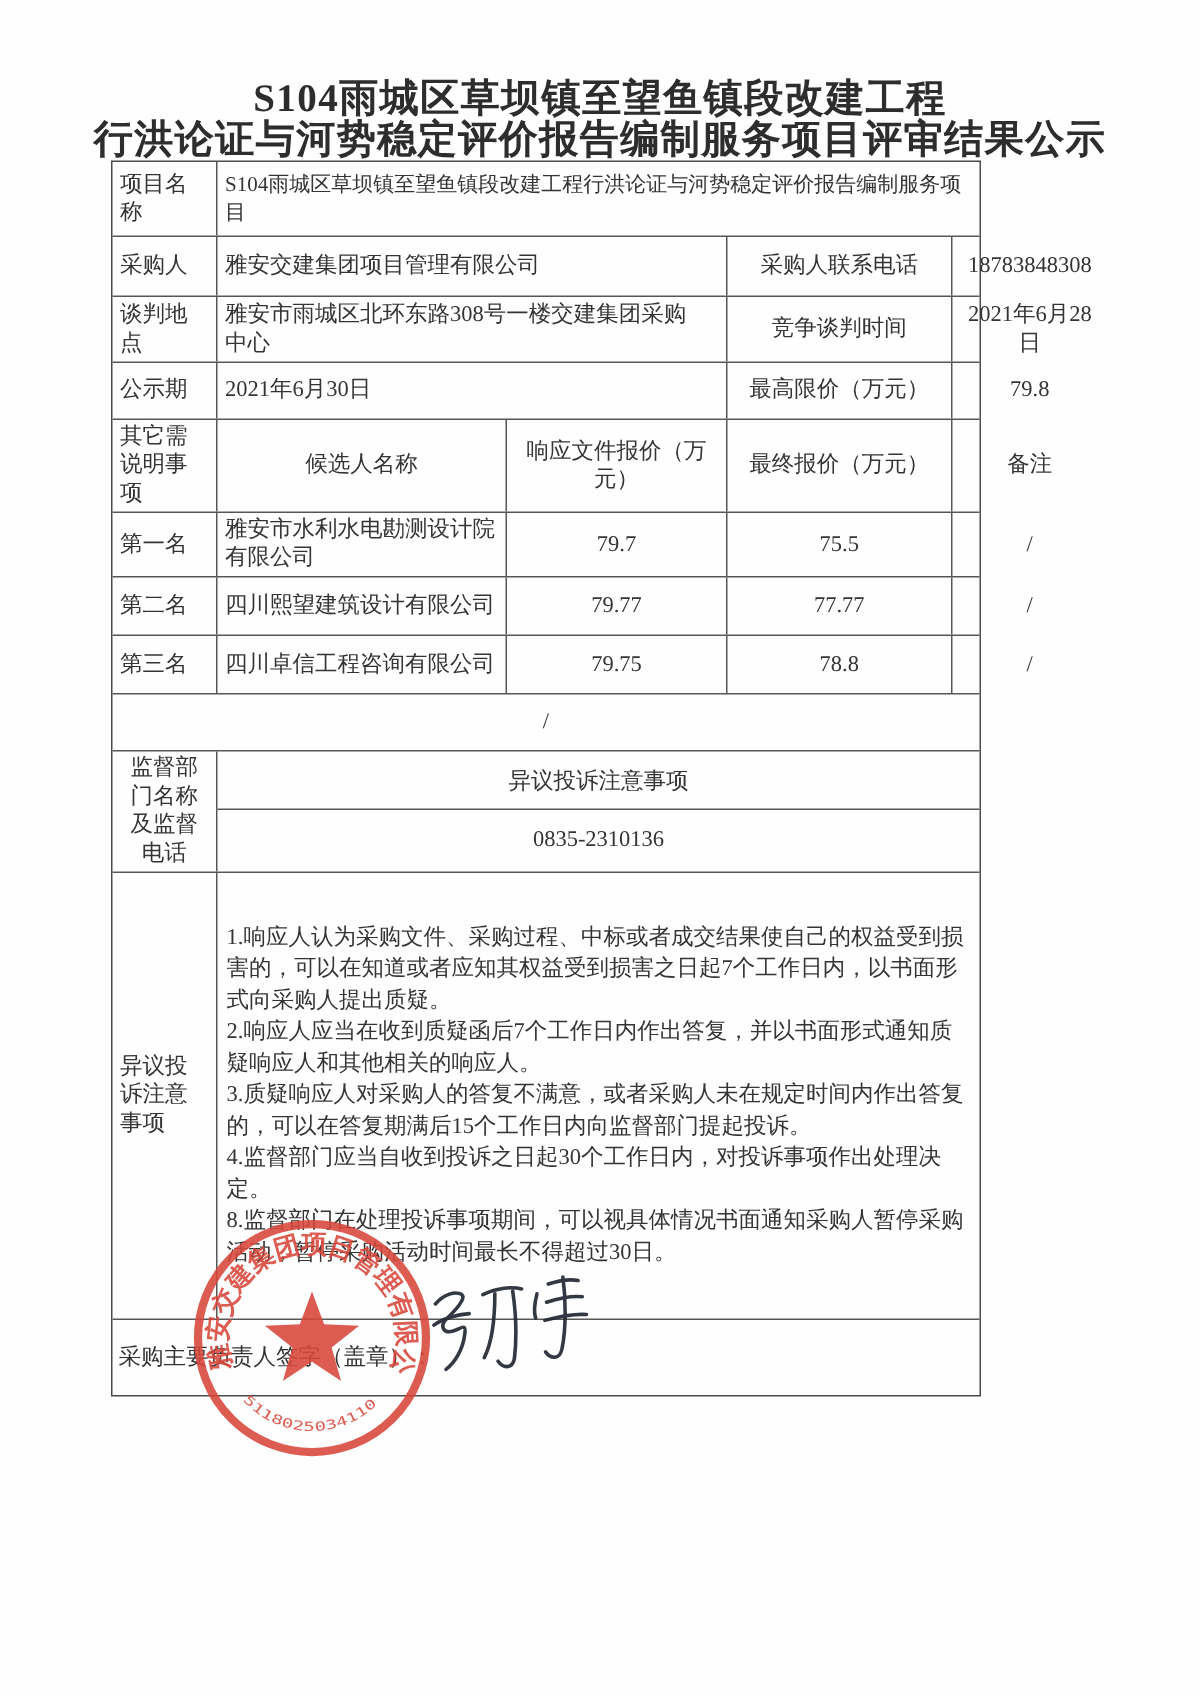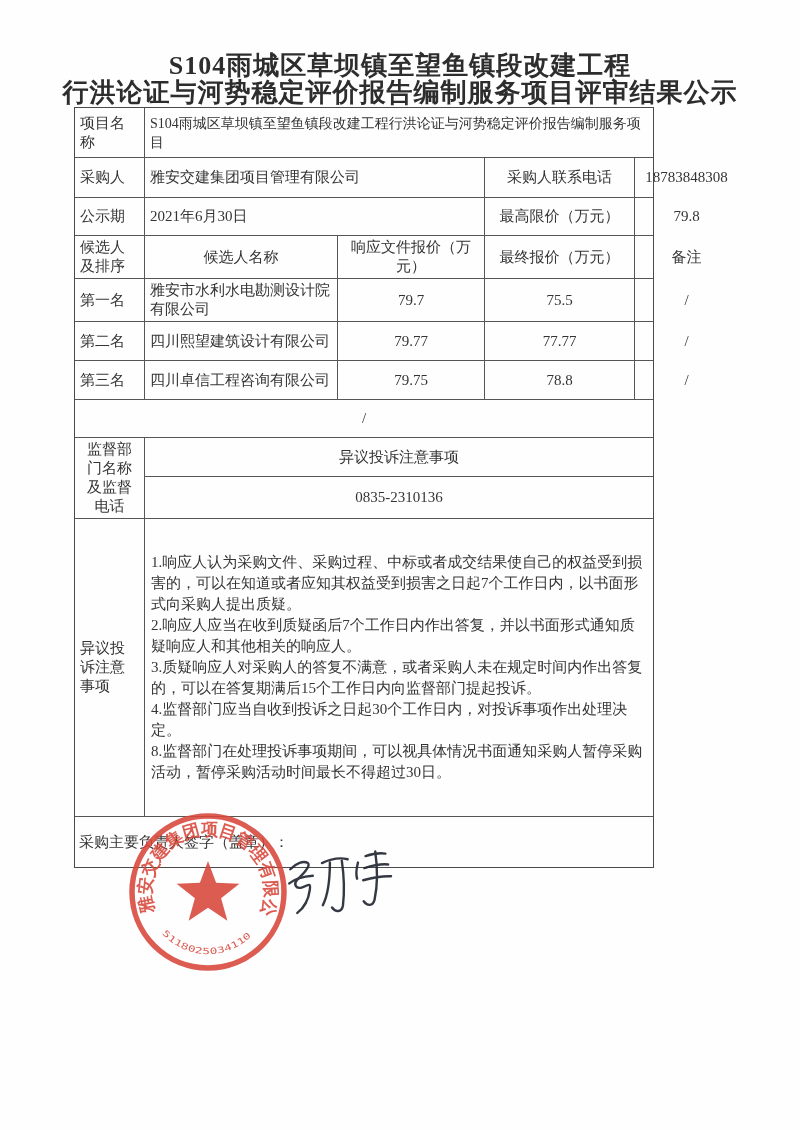--- a/index.html
+++ b/index.html
@@ -79,30 +79,36 @@
       <div class="cell left wrest projname">S104雨城区草坝镇至望鱼镇段改建工程行洪论证与河势稳定评价报告编制服务项目</div>
     </div>
 
     <div class="trow h40">
       <div class="cell left w-label">采购人</div>
       <div class="cell left w340">雅安交建集团项目管理有限公司</div>
       <div class="cell center w150">采购人联系电话</div>
       <div class="cell center w103">18783848308</div>
     </div>
 
+    <div class="trow h44">
+      <div class="cell left w-label">谈判地点</div>
+      <div class="cell left w340 addr-cell">雅安市雨城区北环东路308号一楼交建集团采购中心</div>
+      <div class="cell center w150">竞争谈判时间</div>
+      <div class="cell center w103">2021年6月28日</div>
+    </div>
 
     <div class="trow h38">
       <div class="cell left w-label">公示期</div>
       <div class="cell left w340">2021年6月30日</div>
       <div class="cell center w150">最高限价（万元）</div>
       <div class="cell center w103">79.8</div>
     </div>
 
     <div class="trow h39">
-      <div class="cell left w-label">候选人及排序</div>
+      <div class="cell left w-label">其它需说明事项</div>
       <div class="cell center w193">候选人名称</div>
       <div class="cell center w147 hdr-price">响应文件报价（万元）</div>
       <div class="cell center w150">最终报价（万元）</div>
       <div class="cell center w103">备注</div>
     </div>
 
     <div class="trow h42">
       <div class="cell left w-label">第一名</div>
       <div class="cell left w193">雅安市水利水电勘测设计院有限公司</div>
       <div class="cell center w147">79.7</div>

